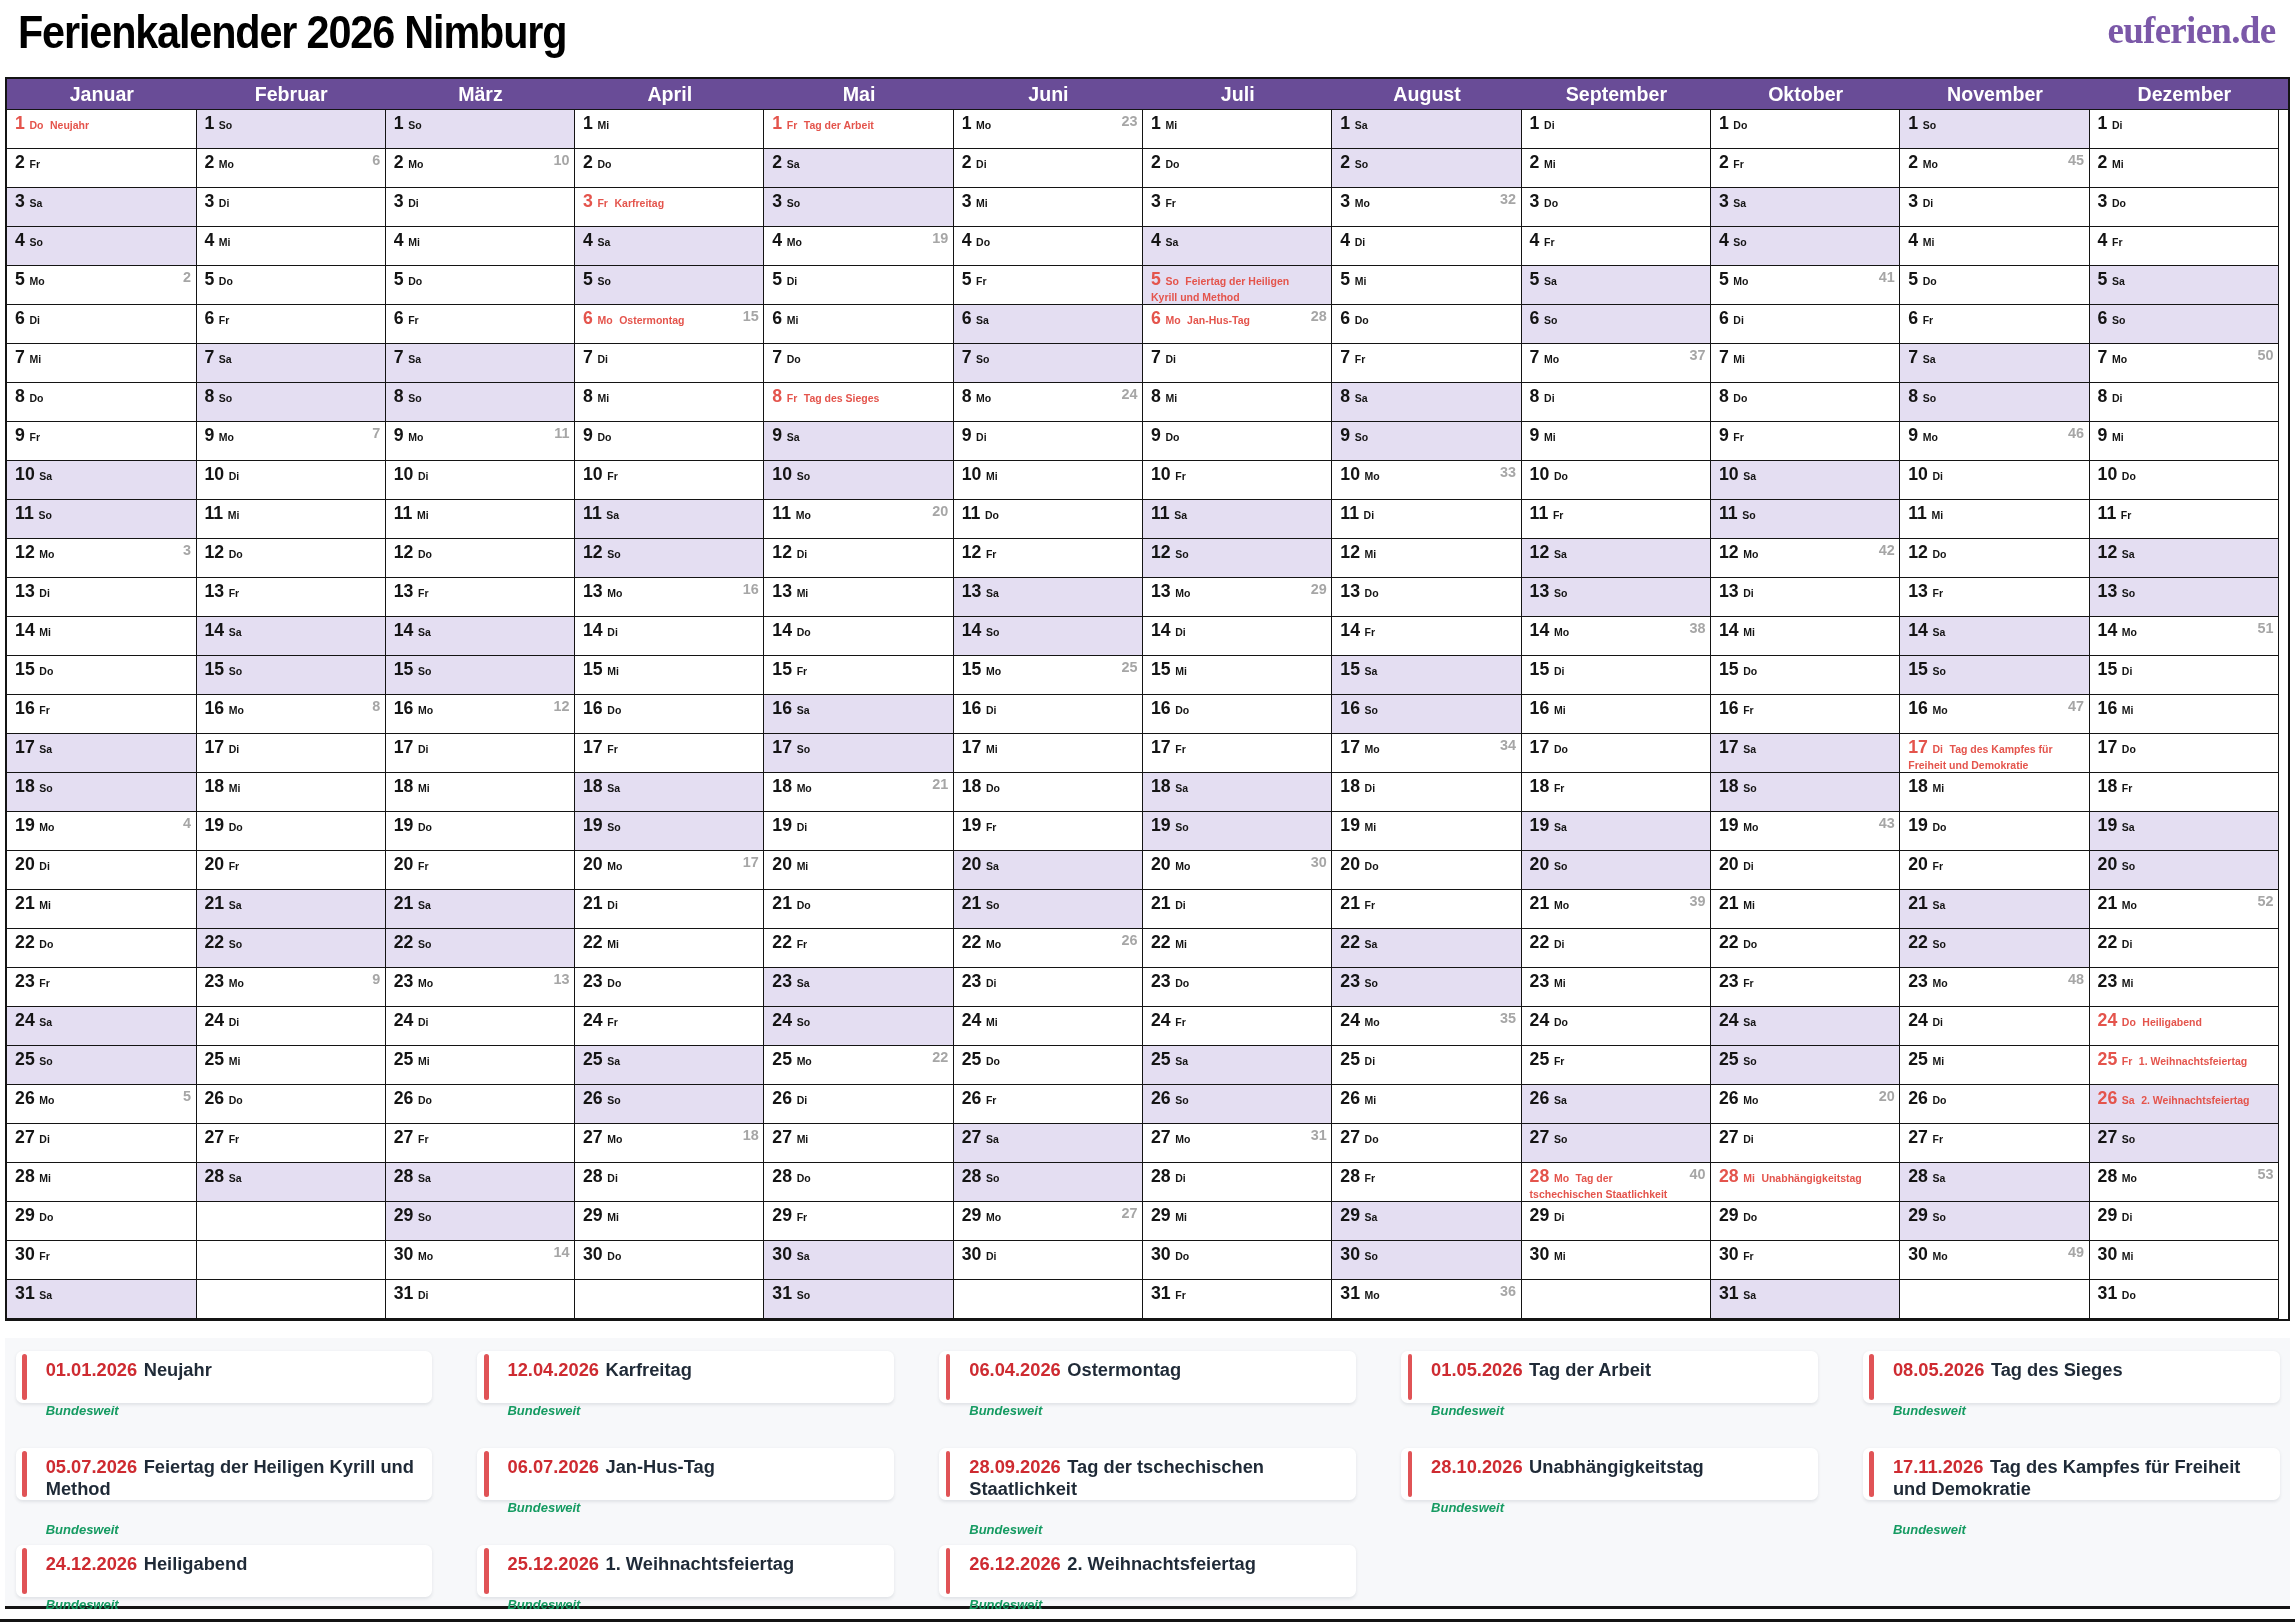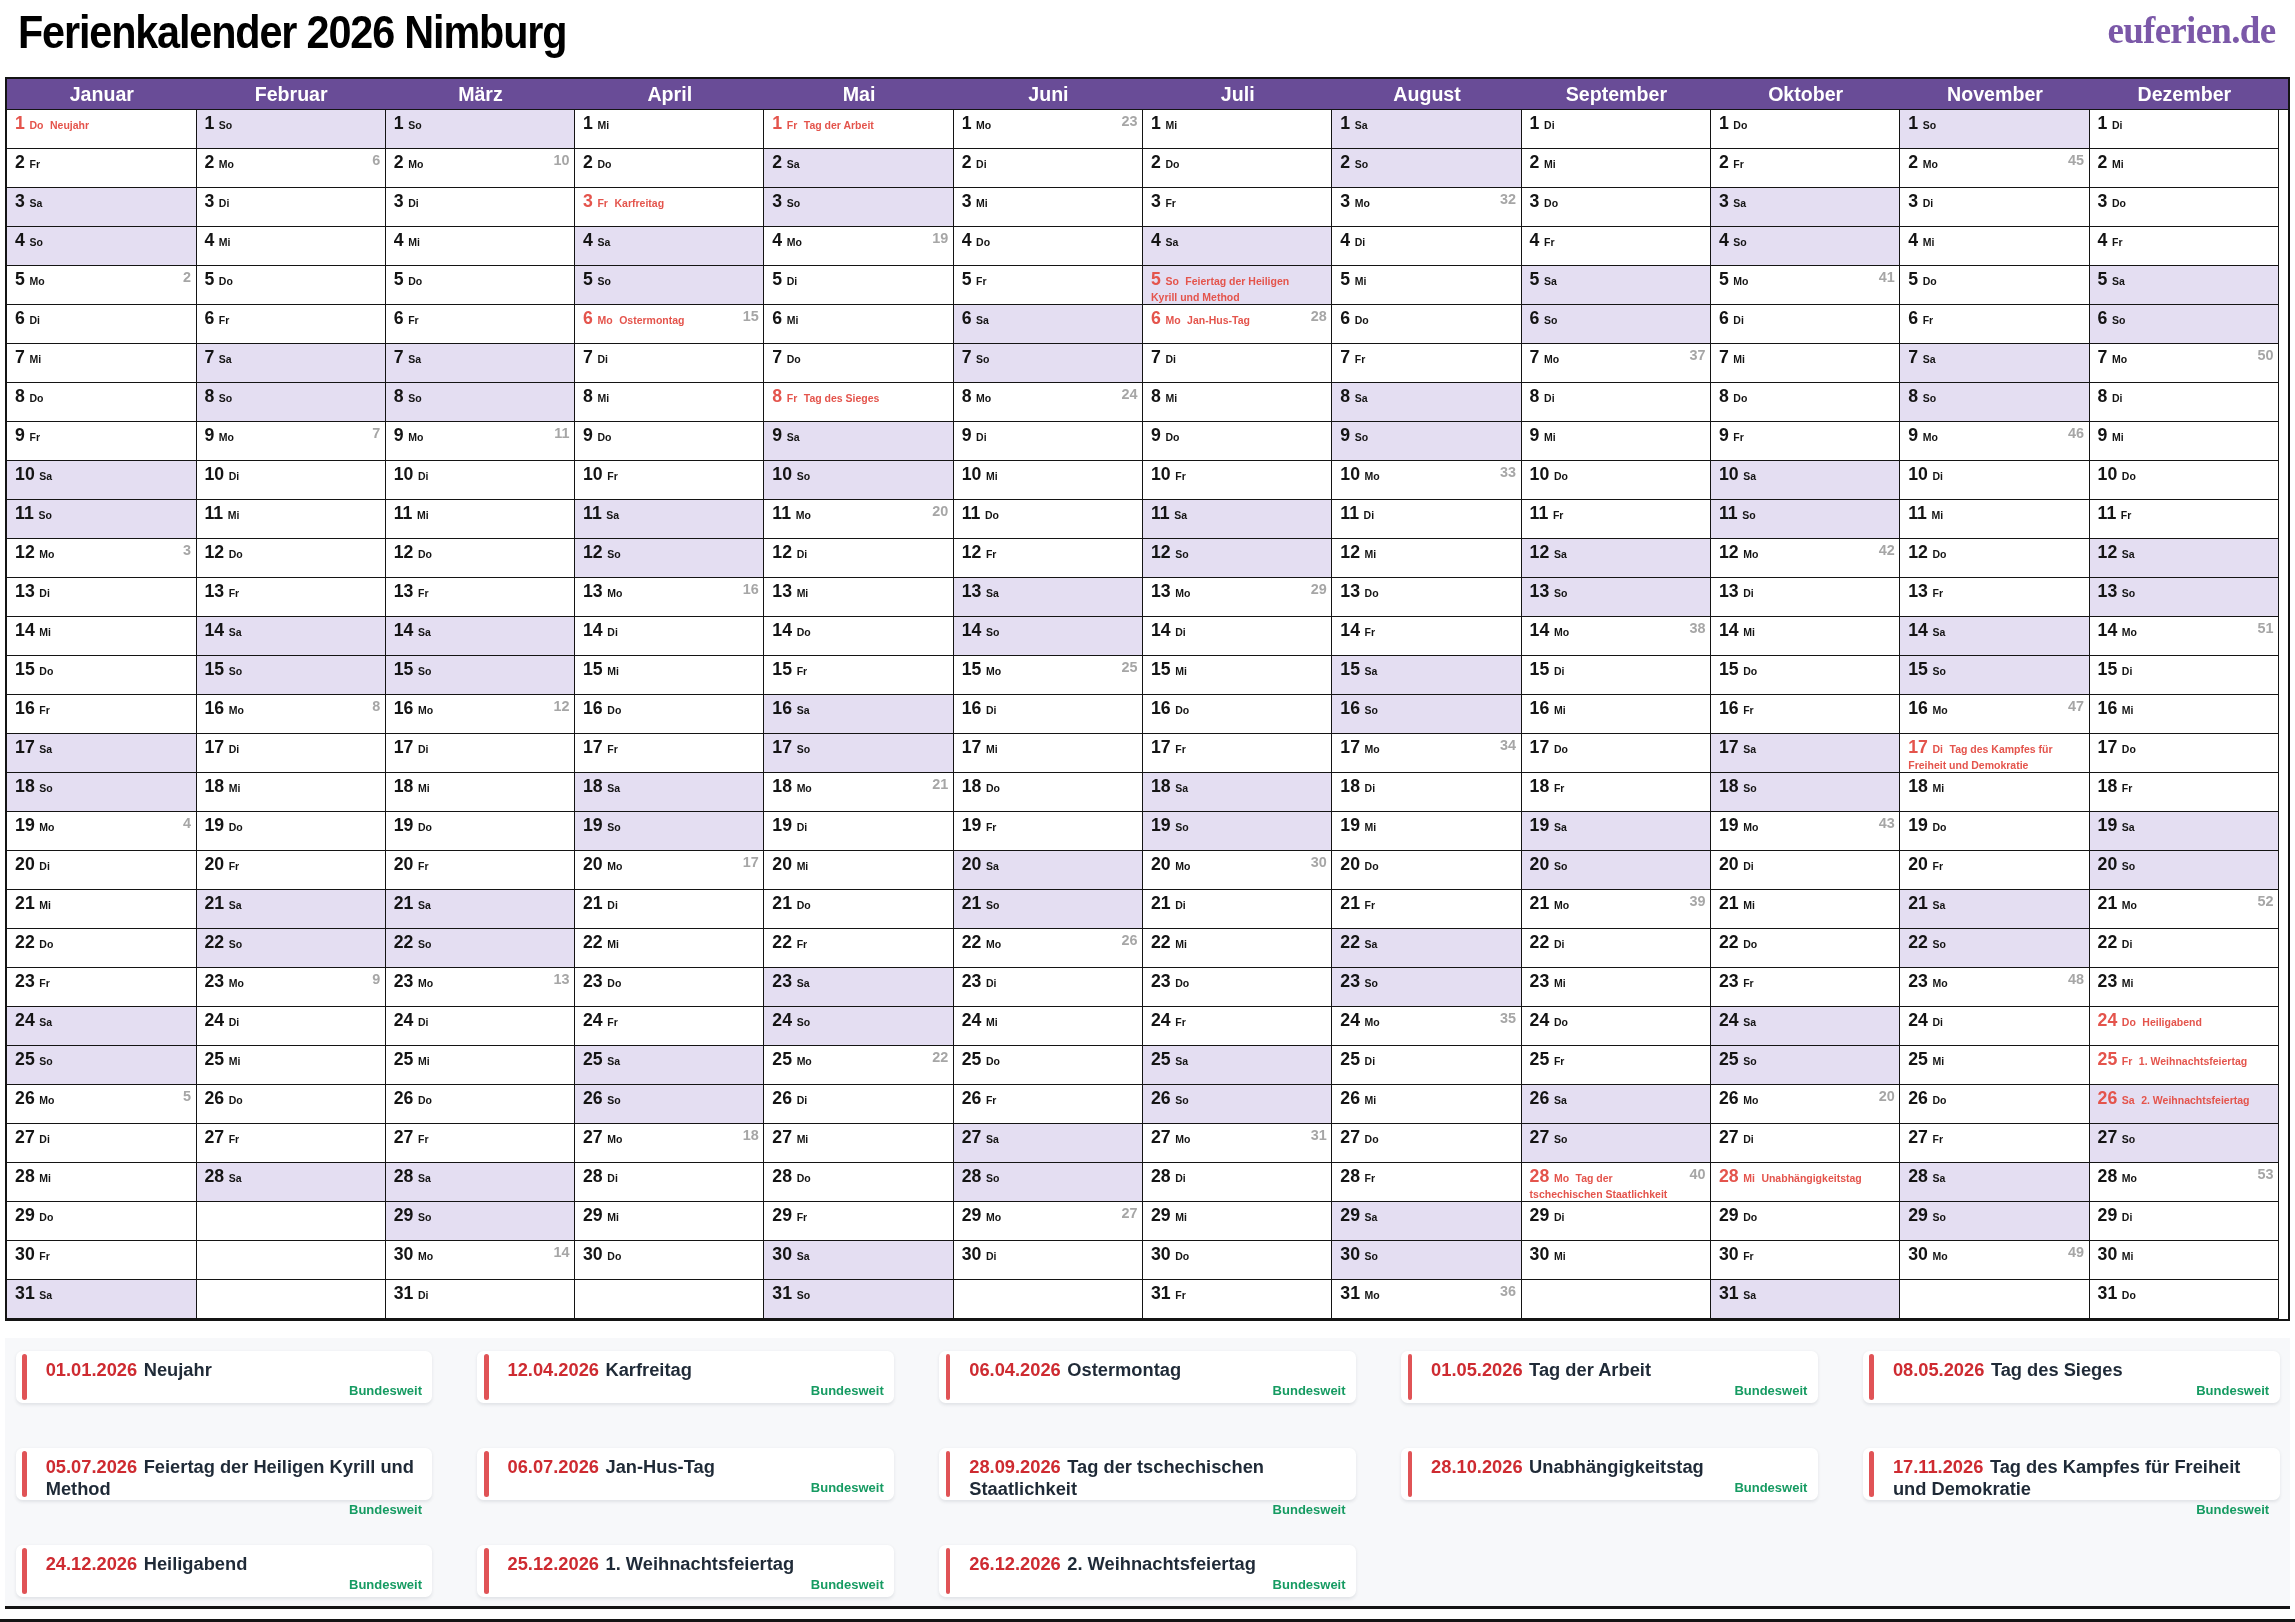--- a/index.html
+++ b/index.html
@@ -47,21 +47,21 @@
     background:var(--legend-bg);border-bottom:3.3px solid var(--line);padding:13px 10.5px 0 10.5px;
   }
   .legend-grid{display:grid;grid-template-columns:repeat(5,1fr);column-gap:14.4px;row-gap:12.4px;gap:45px;}
   .legend-card{
     position:relative;background:#fff;border-radius:6.5px;height:52px;box-sizing:border-box;
     padding:7.9px 10.5px 0 30px;box-shadow:0 1.3px 3.3px rgba(30,40,60,.10);
   }
   .legend-bar{position:absolute;left:6.5px;top:3.3px;bottom:3.3px;width:4.6px;border-radius:3.3px;background:var(--legend-bar-red);}
   .legend-date{font-size:18.3px;font-weight:bold;color:var(--legend-date-red);}
   .legend-name{font-size:18.3px;font-weight:bold;color:var(--legend-name);margin-left:6.5px;}
-  .legend-scope{display:block;margin-top:2px;font-size:13px;font-weight:bold;color:var(--legend-green);text-align:right;}
+  .legend-scope{display:block;margin-top:22px;font-size:13px;font-weight:bold;font-style:italic;color:var(--legend-green);}
   .bottom-rule{position:absolute;left:0;bottom:0;width:2295px;height:3.9px;background:var(--line);}
 </style>
 </head>
 <body style="--header-purple: #694C97; --weekend-bg: #E4DEF2; --holiday-red: #E4544C; --week-gray: #A6A6A6; --logo-purple: #7B58A8; --legend-bg: #F7F8FA; --legend-date-red: #CE2B31; --legend-bar-red: #E05356; --legend-green: #169B62;">
 
 <div class="title">Ferienkalender 2026 Nimburg</div>
 <div class="logo">euferien.de</div>
 
 <div class="cal">
   <div class="cal-header" id="cal-header">

